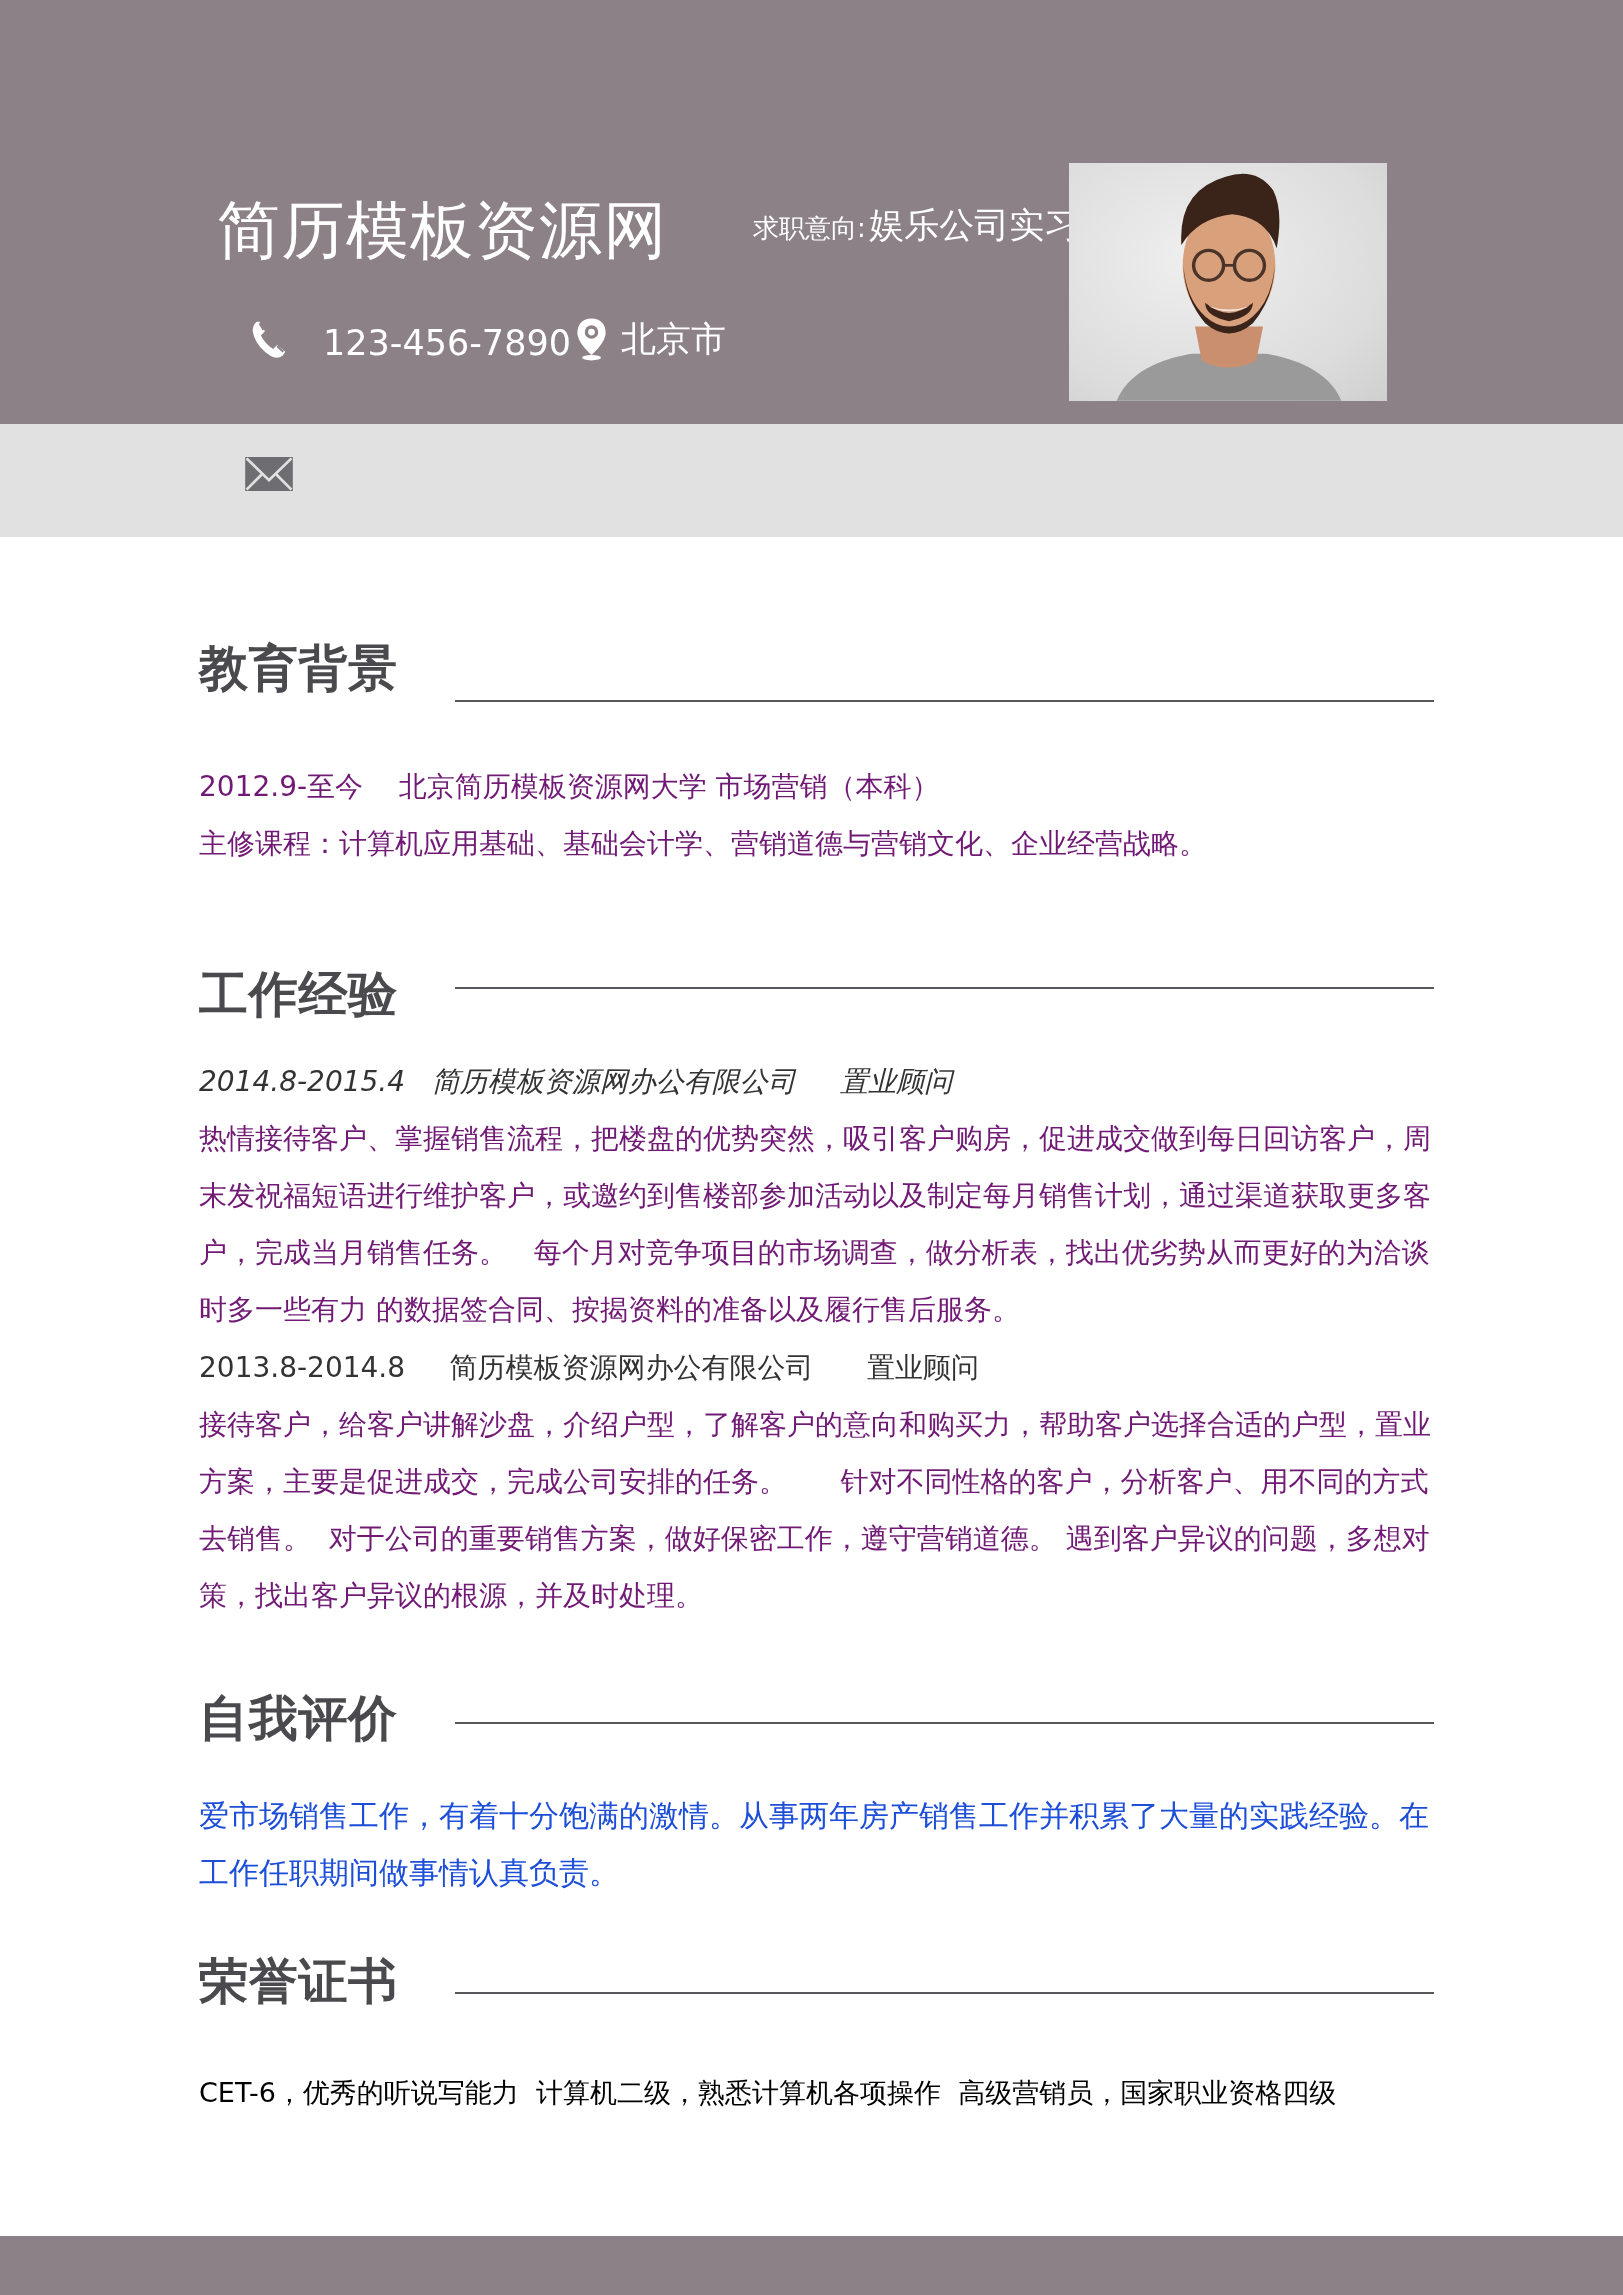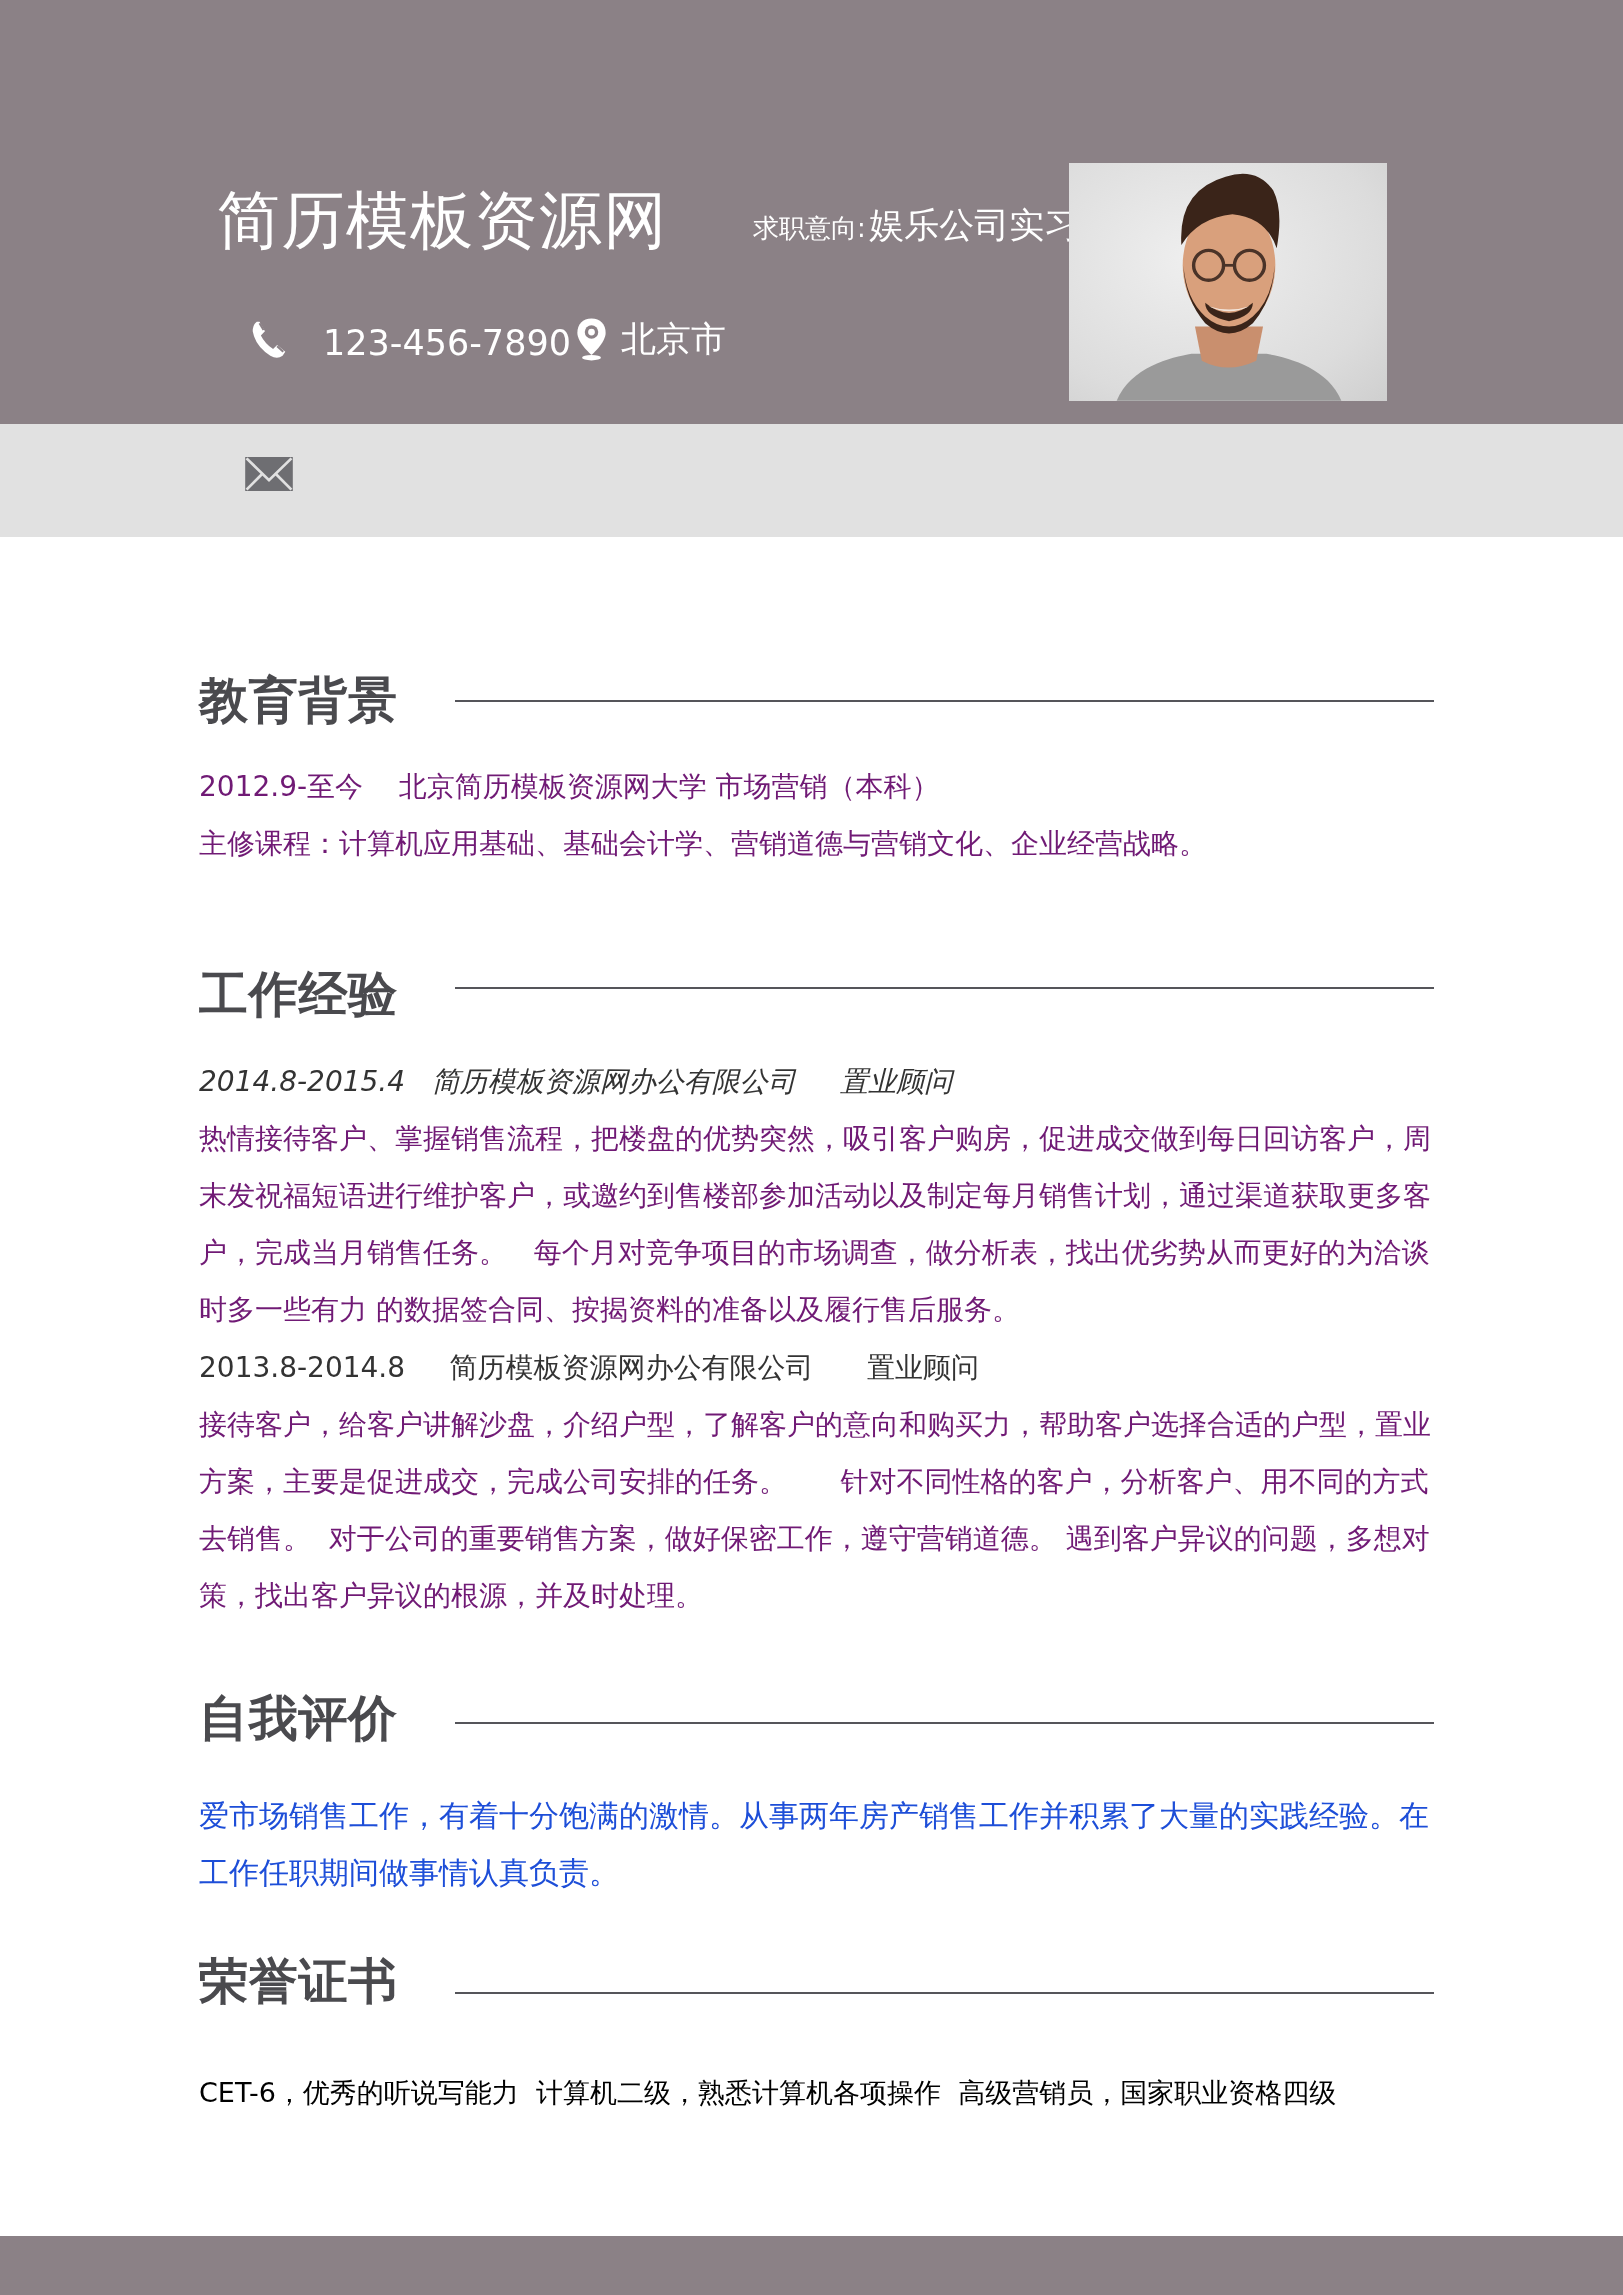--- a/index.html
+++ b/index.html
@@ -5,21 +5,21 @@
   html, body { margin:0; padding:0; }
   body {
     width:1623px; height:2295px; position:relative; overflow:hidden;
     background:#ffffff;
     font-family:"DejaVu Sans", "Liberation Sans", sans-serif;
   }
   .header-band { position:absolute; left:0; top:0; width:1623px; height:424px; background:#8b8186; }
   .email-band { position:absolute; left:0; top:424px; width:1623px; height:113px; background:#e1e1e1; }
   .footer-band { position:absolute; left:0; top:2236px; width:1623px; height:59px; background:#8b8186; }
 
-  .name { position:absolute; left:217px; top:180px; font-size:63px; line-height:82px; color:#ffffff; letter-spacing:1.4px; }
+  .name { position:absolute; left:217px; top:190px; font-size:63px; line-height:82px; color:#ffffff; letter-spacing:1.4px; }
   .intent { position:absolute; left:717px; top:202px; color:#ffffff; white-space:nowrap; }
   .intent .lbl { font-size:26px;margin-left:36px; }
   .intent .val { font-size:35px; }
 
   .photo { position:absolute; left:1069px; top:163px; width:318px; height:238px; overflow:hidden;
     background:radial-gradient(ellipse at 40% 40%, #efefef 0%, #dcdcdc 70%, #cfcfcf 100%); }
 
   .contact-row { position:absolute; left:245px; top:308px; height:55px; display:flex; align-items:flex-end; color:#ffffff; white-space:nowrap; }
   .contact-row .icon { width:48px; height:48px; display:flex; align-items:center; justify-content:center; }
   .contact-row .txt { font-size:35px; }
@@ -90,21 +90,21 @@
   <span class="icon">
     <svg width="48" height="34" viewBox="0 0 70 50">
       <rect x="0" y="0" width="70" height="50" fill="#6e6e72"></rect>
       <polyline points="2,2 35,34 68,2" fill="none" stroke="#e1e1e1" stroke-width="4"></polyline>
       <line x1="2" y1="48" x2="26" y2="24" stroke="#e1e1e1" stroke-width="4"></line>
       <line x1="68" y1="48" x2="44" y2="24" stroke="#e1e1e1" stroke-width="4"></line>
     </svg>
   </span>
 </div>
 
-<div class="section-title" style="top:670px;">教育背景</div>
+<div class="section-title" style="top:638px;">教育背景</div>
 <div class="section-line" style="top:700px;"></div>
 <div class="body-text pre" style="top:758px;">2012.9-至今    北京简历模板资源网大学 市场营销（本科）</div>
 <div class="body-text" style="top:815px;">主修课程：计算机应用基础、基础会计学、营销道德与营销文化、企业经营战略。</div>
 
 <div class="section-title" style="top:964px;">工作经验</div>
 <div class="section-line" style="top:987px;"></div>
 <div class="job-head" style="top:1061px;font-style:italic;">2014.8-2015.4   简历模板资源网办公有限公司     置业顾问</div>
 <div class="body-text pre-wrap" style="top:1110px; white-space:pre-wrap;">热情接待客户、掌握销售流程，把楼盘的优势突然，吸引客户购房，促进成交做到每日回访客户，周末发祝福短语进行维护客户，或邀约到售楼部参加活动以及制定每月销售计划，通过渠道获取更多客户，完成当月销售任务。   每个月对竞争项目的市场调查，做分析表，找出优劣势从而更好的为洽谈时多一些有力 的数据签合同、按揭资料的准备以及履行售后服务。</div>
 <div class="job-head" style="top:1347px;">2013.8-2014.8     简历模板资源网办公有限公司      置业顾问</div>
 <div class="body-text" style="top:1396px; white-space:pre-wrap;">接待客户，给客户讲解沙盘，介绍户型，了解客户的意向和购买力，帮助客户选择合适的户型，置业方案，主要是促进成交，完成公司安排的任务。      针对不同性格的客户，分析客户、用不同的方式去销售。  对于公司的重要销售方案，做好保密工作，遵守营销道德。 遇到客户异议的问题，多想对策，找出客户异议的根源，并及时处理。</div>

